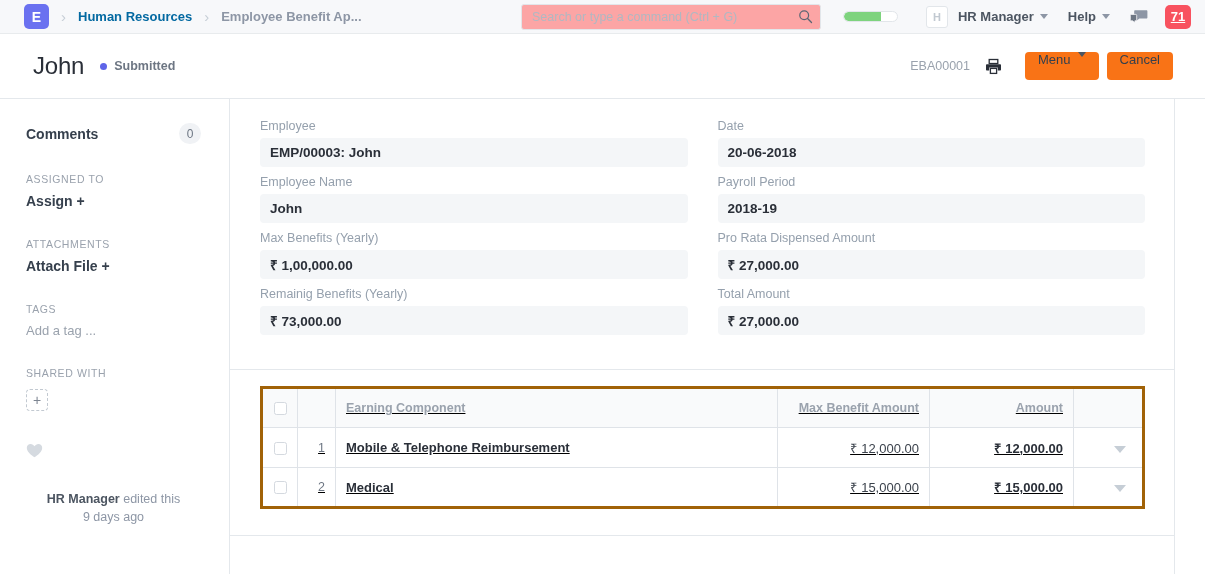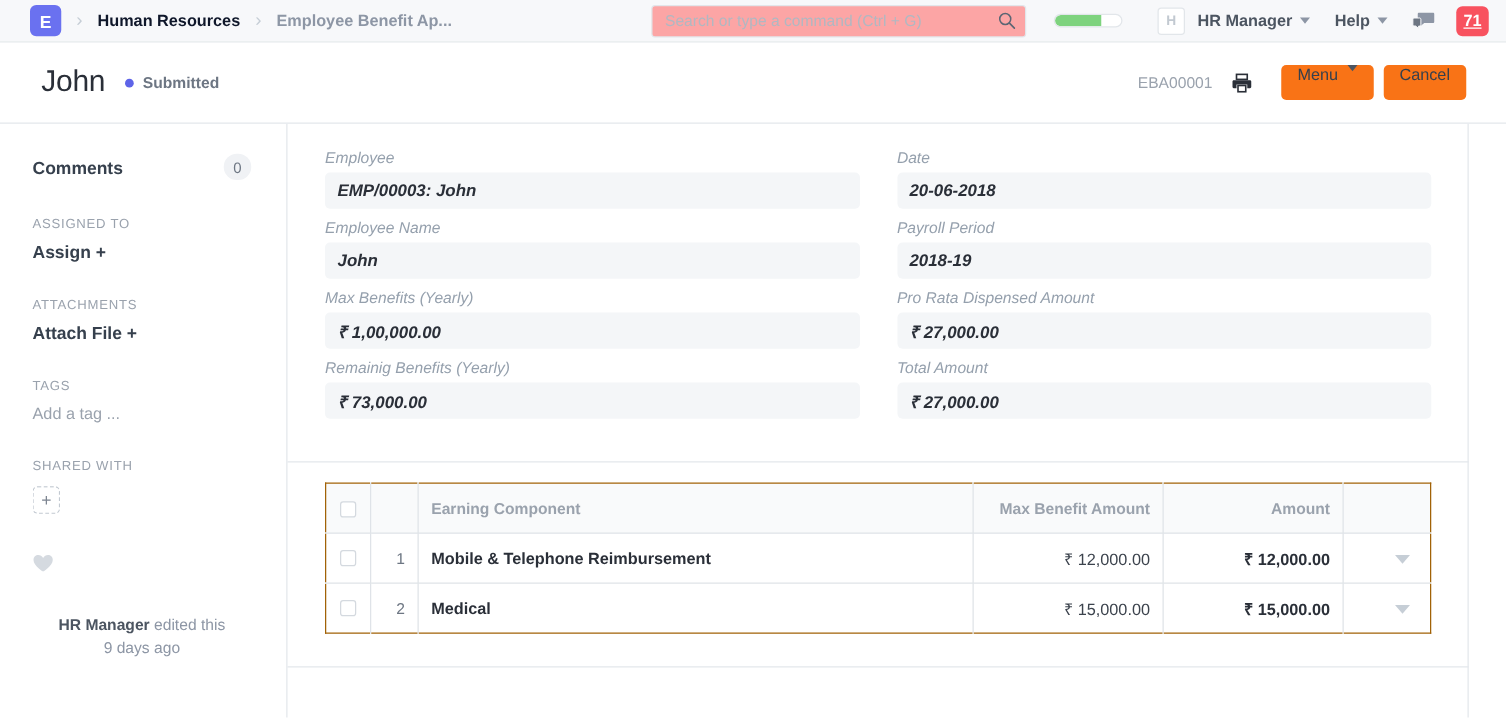--- a/index.html
+++ b/index.html
@@ -30,21 +30,21 @@
     display: flex; align-items: center; justify-content: center;
     flex: 0 0 auto;
   }
   .crumb-sep {
     color: #c6ced6;
     font-size: 15px;
     margin: 0 12px;
     user-select: none;
   }
   .crumb {
-    color: #0f172a;
+    color: #0369a1;
     font-size: 13px;
     font-weight: bold;
     white-space: nowrap;
   }
   .crumb.last { color: #8d96a5; }
 
   .search-wrap {
     position: absolute;
     left: 521px; top: 4px;
     width: 300px; height: 26px;
@@ -245,21 +245,20 @@
   .main {
     flex: 1 1 auto;
     padding: 0;
     position: relative;
   }
   .form-card {
     margin: 0;
     border-bottom: 1px solid #e4e8ec;
     width: 945px;
     padding: 20px 30px 26px 30px;
-    font-style: italic;
   }
   .grid-2 {
     display: grid;
     grid-template-columns: 1fr 1fr;
     column-gap: 30px;
     row-gap: 0;
   }
   .field { margin-bottom: 8px; }
   .field-label {
     font-size: 12.5px;
@@ -279,22 +278,23 @@
   }
 
   
   .table-zone {
     padding: 16px 30px 0 30px;
     width: 945px;
   }
   table.grid {
     width: 100%;
     border-collapse: collapse;
-    border: 1px solid #a16207;
+    border: 3px solid #a16207;
     table-layout: fixed;
+    text-decoration: underline;
   }
   table.grid th, table.grid td {
     border-right: 1px solid #dfe3e8;
     border-bottom: 1px solid #dfe3e8;
     height: 40px;
     padding: 0 10px;
     vertical-align: middle;
   }
   table.grid th:last-child, table.grid td:last-child { border-right: none; }
   table.grid tr:last-child td { border-bottom: none; }

